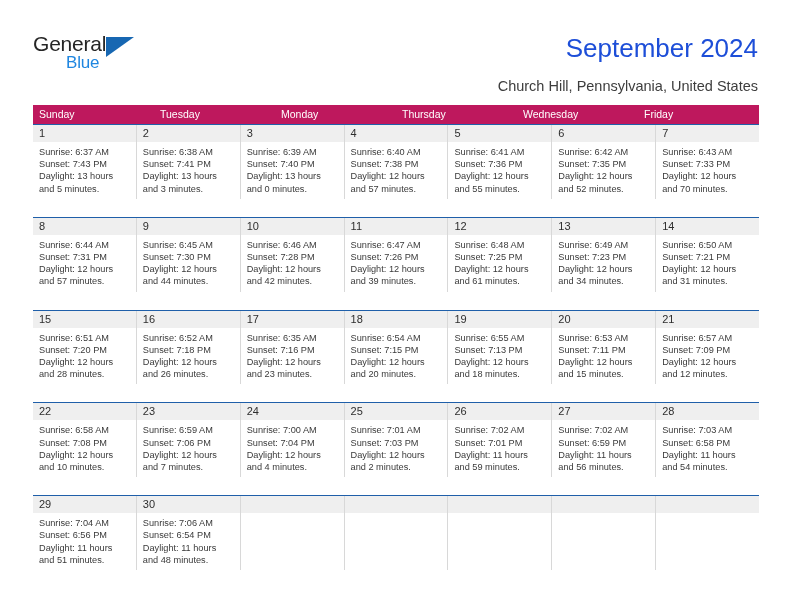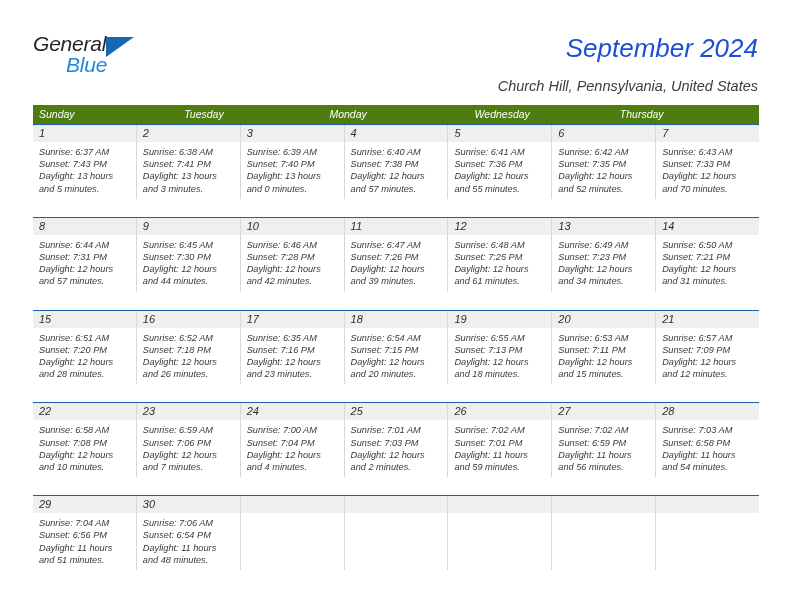--- a/index.html
+++ b/index.html
@@ -12,21 +12,20 @@
     background: #ffffff;
     font-family: "Liberation Sans", sans-serif;
     color: #333333;
     overflow: hidden;
   }
   .page {
     position: relative;
     width: 772px;
     height: 612px;
     box-sizing: border-box;
-    font-style: italic;
   }
 
   
   .header {
     position: absolute;
     left: 0;
     top: 0;
     width: 792px;
     height: 100px;
   }
@@ -52,21 +51,21 @@
     top: 5px;
     width: 0;
     height: 0;
     border-left: 28px solid #1767b2;
     border-bottom: 20px solid transparent;
   }
   .logo-blue {
     position: absolute;
     left: 33px;
     top: 21px;
-    font-size: 21px;
+    font-size: 17px;
     letter-spacing: -0.2px;
     color: #1f86e0;
     font-family: "Liberation Sans", sans-serif;
   }
   .title {
     position: absolute;
     right: 34px;
     top: 33px;
     font-size: 26px;
     color: #1d4ed8;
@@ -88,21 +87,21 @@
   .calendar {
     position: absolute;
     left: 33px;
     top: 105px;
     width: 726px;
   }
   .dow-row {
     display: flex;
     width: 726px;
     height: 19px;
-    background: #4d7c0f;
+    background: #be185d;
   }
   .dow {
     flex: 1 1 0;
     box-sizing: border-box;
     padding-left: 6px;
     font-size: 10.5px;
     color: #ffffff;
     line-height: 19px;
     white-space: nowrap;
   }
@@ -172,22 +171,23 @@
     <div class="title">September 2024</div>
     <div class="subtitle">Church Hill, Pennsylvania, United States</div>
   </div>
 
   <div class="calendar">
 
     <div class="dow-row">
       <div class="dow">Sunday</div>
       <div class="dow">Tuesday</div>
       <div class="dow">Monday</div>
+      <div class="dow">Thursday</div>
       <div class="dow">Wednesday</div>
-      <div class="dow">Thursday</div>
+      <div class="dow">Friday</div>
     </div>
 
     <div class="week">
       <div class="cell">
         <div class="daynum">1</div>
         <div class="cell-body">
           <div class="evt">Sunrise: 6:37 AM</div>
           <div class="evt">Sunset: 7:43 PM</div>
           <div class="evt">Daylight: 13 hours</div>
           <div class="evt">and 5 minutes.</div>

